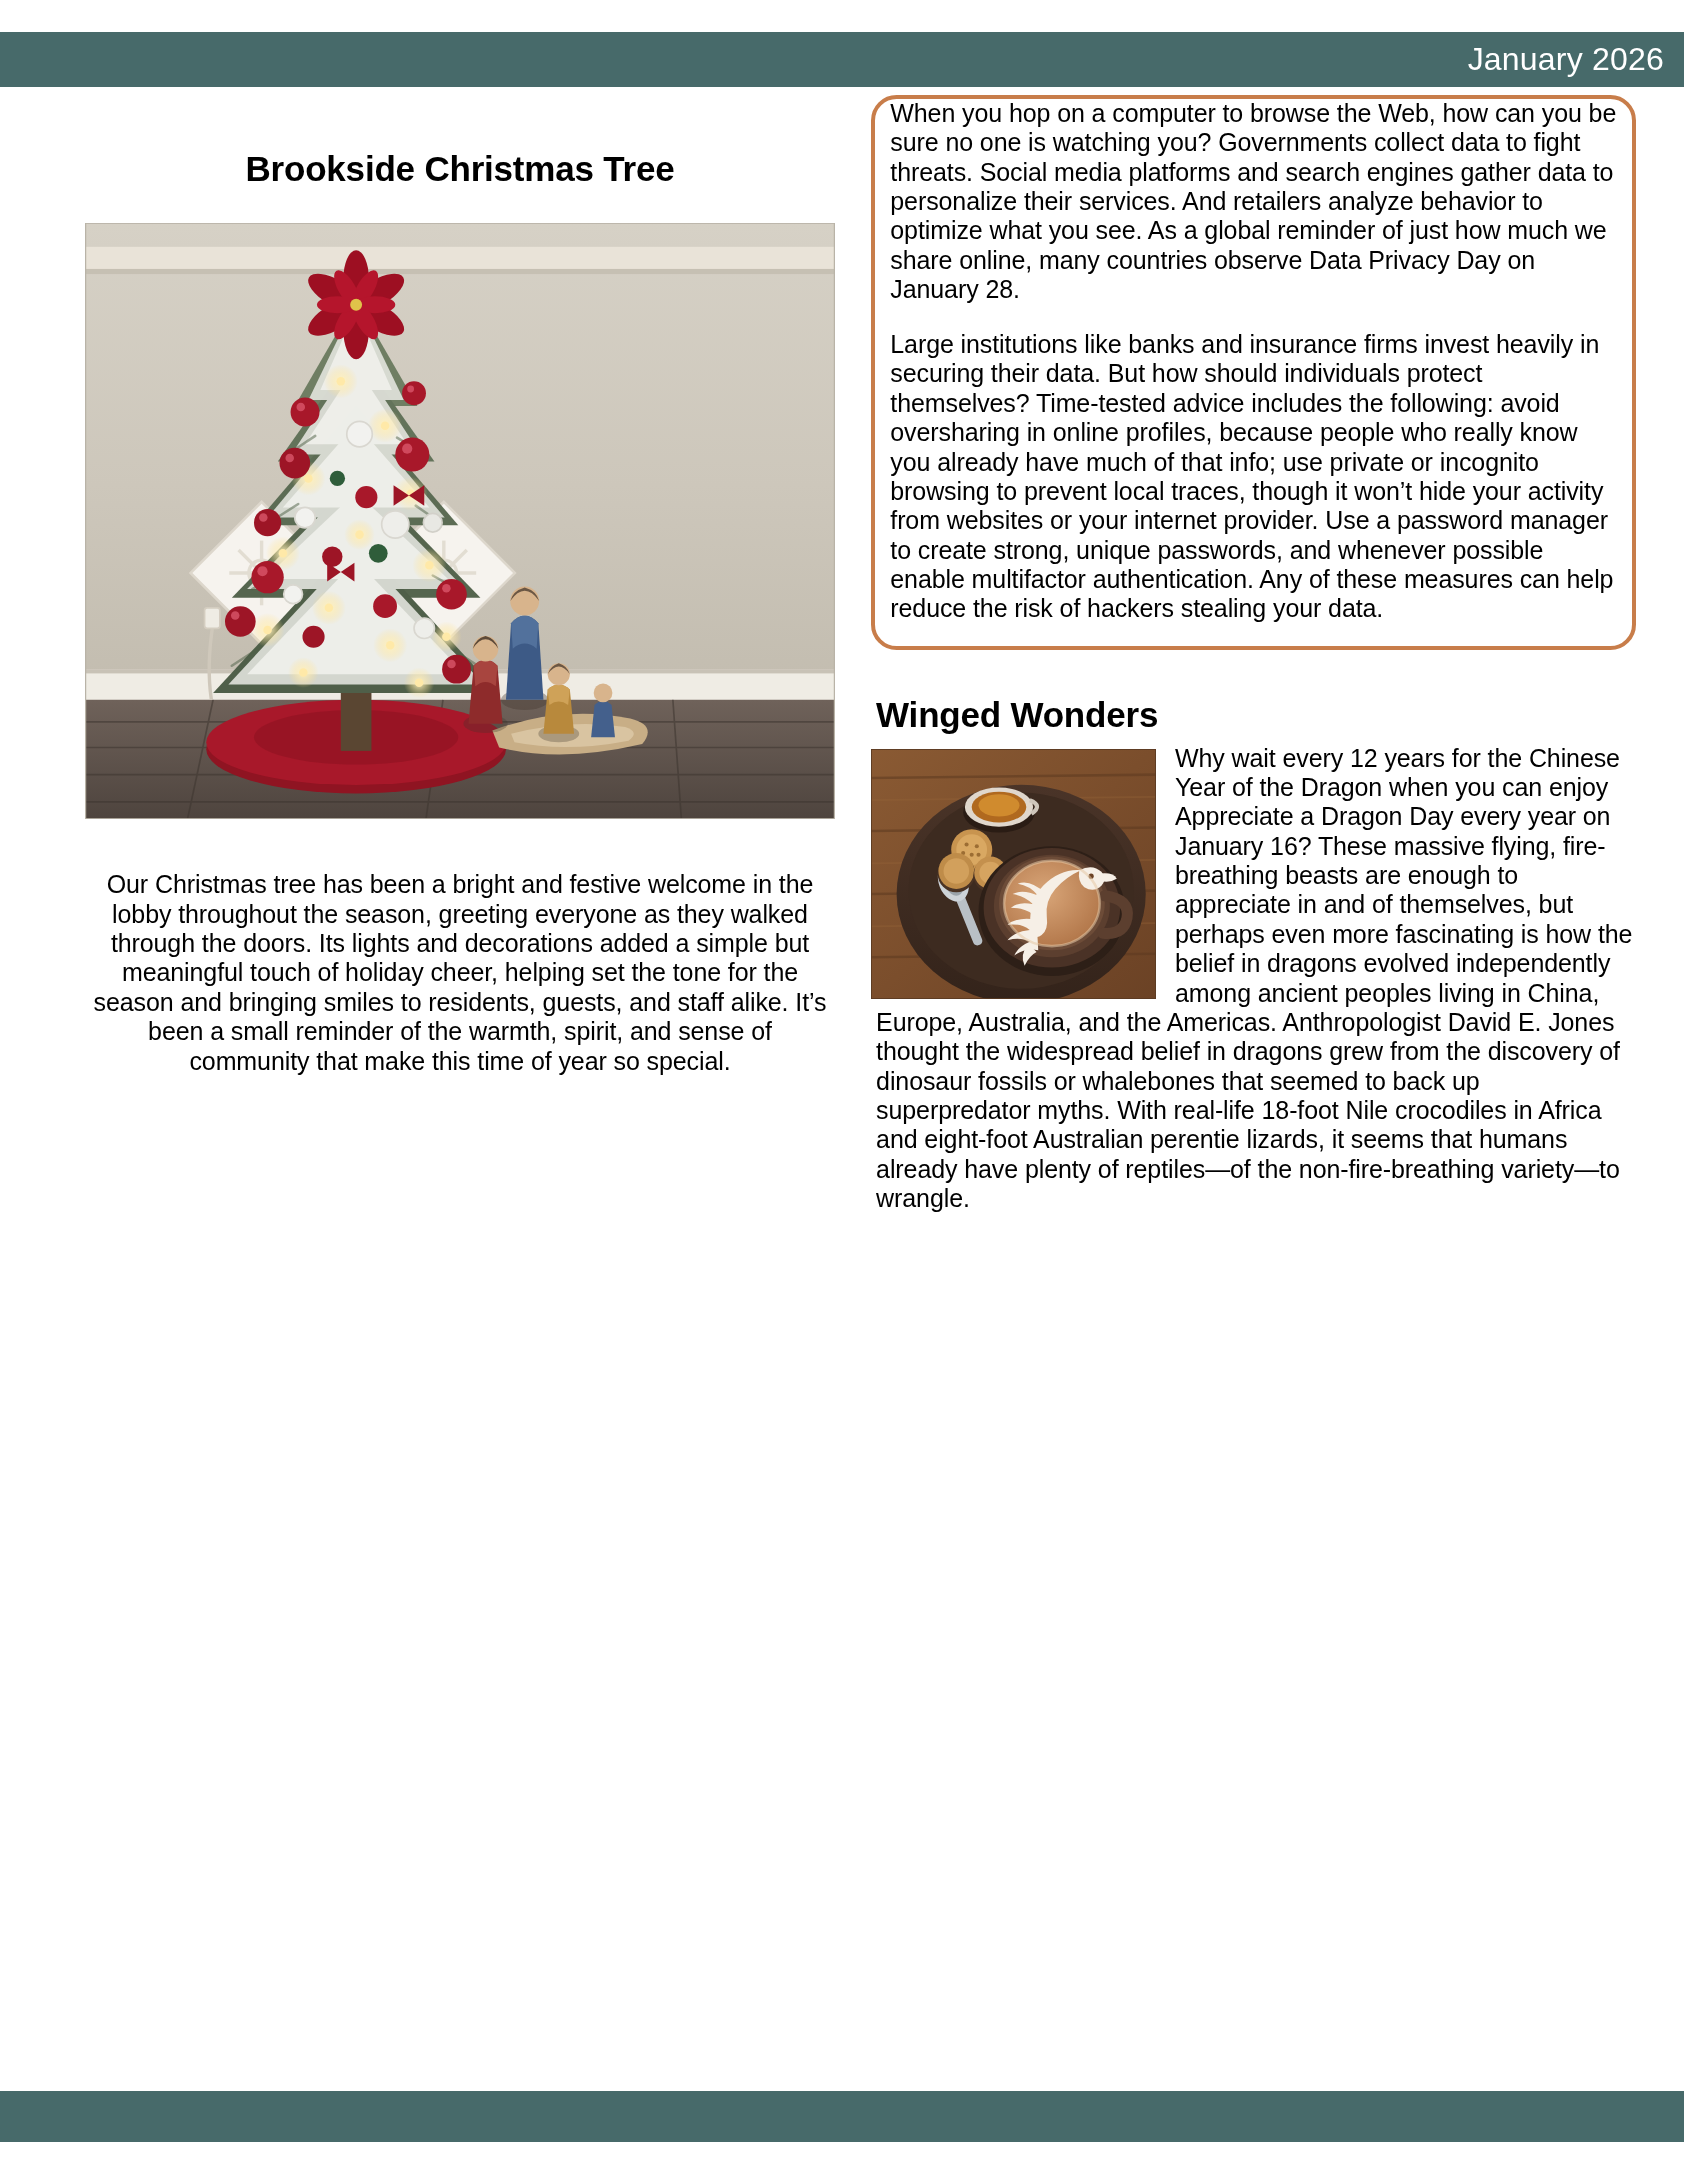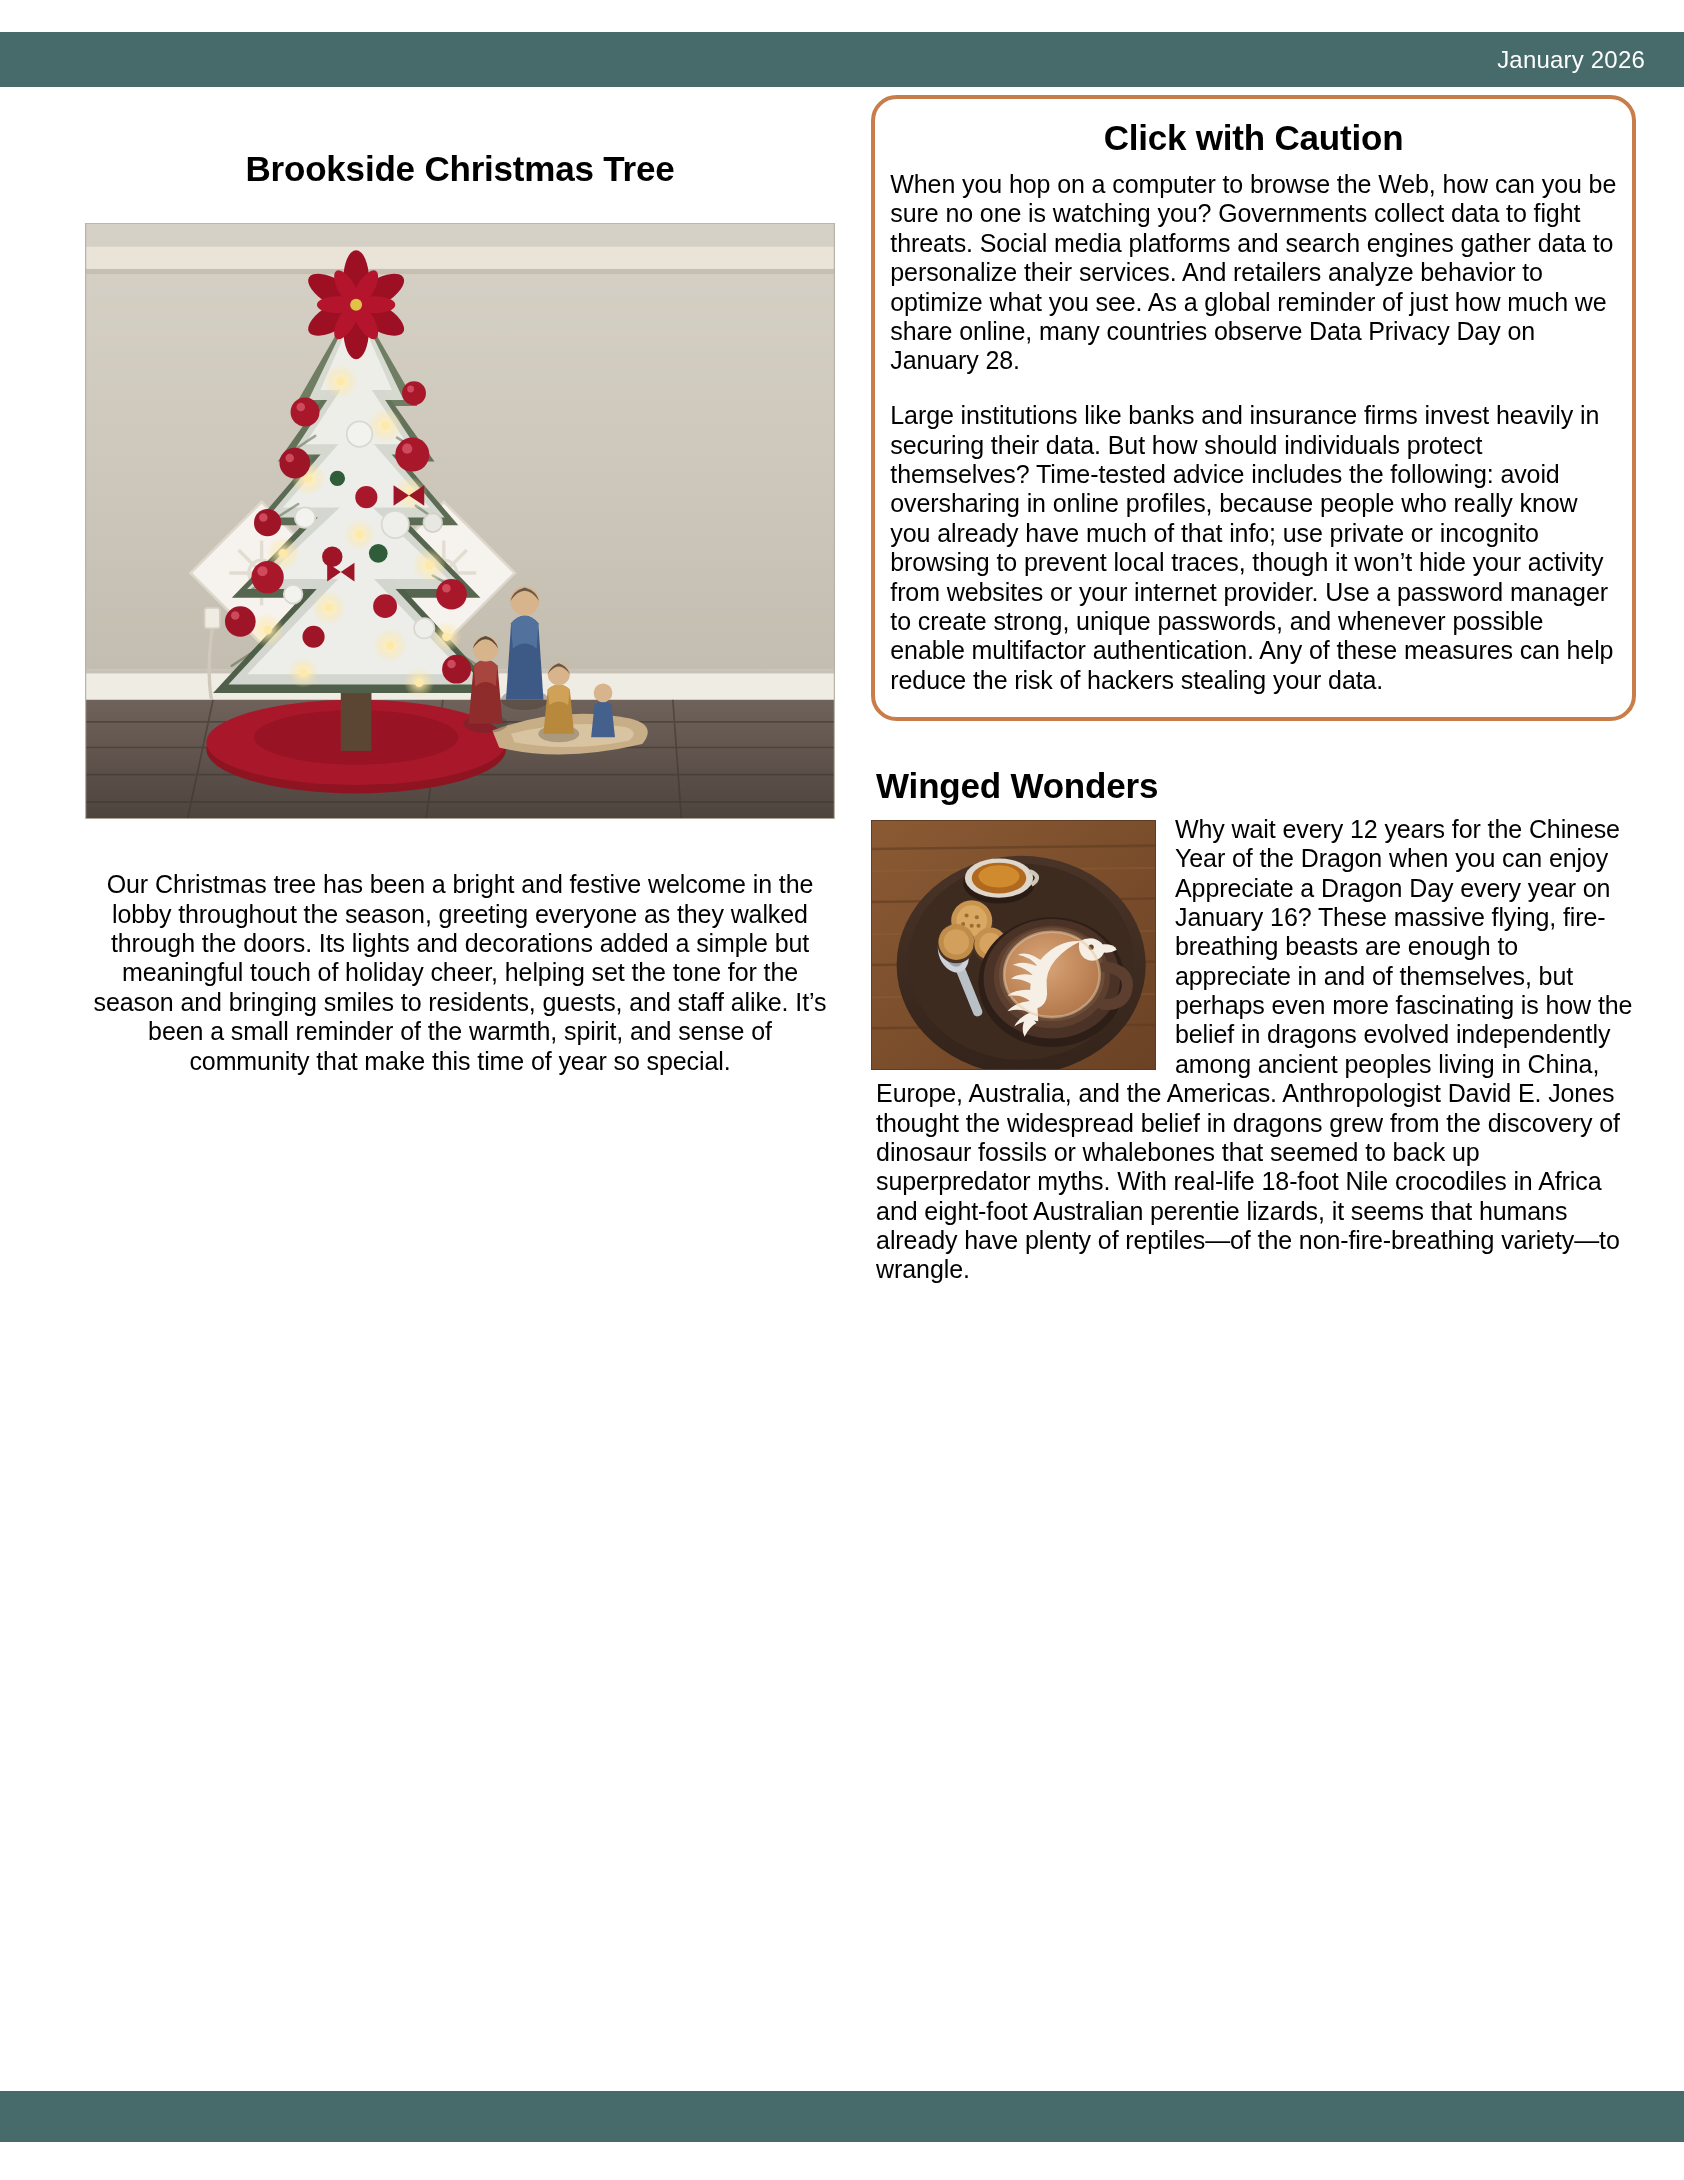--- a/index.html
+++ b/index.html
@@ -25,23 +25,23 @@
   }
   #header-bar {
     top: 32px;
     height: 55px;
     display: flex;
     align-items: center;
     justify-content: flex-end;
   }
   #issue-date {
     color: #ffffff;
-    font-size: 24px;
+    font-size: 32px;
     letter-spacing: 0.2px;
-    padding-right: 40px;
+    padding-right: 21px;
     white-space: nowrap;
   }
   #footer-bar {
     top: 2091px;
     height: 51px;
   }
 
   
   #page {
     position: absolute;
@@ -382,21 +382,20 @@
         <rect x="0" y="0" width="880" height="700" fill="none" stroke="#b9b3a7" stroke-width="2"></rect>
       </svg>
     </div>
 
     <div id="tree-caption" class="body-text">Our Christmas tree has been a bright and festive welcome in the lobby throughout the season, greeting everyone as they walked through the doors. Its lights and decorations added a simple but meaningful touch of holiday cheer, helping set the tone for the season and bringing smiles to residents, guests, and staff alike. It’s been a small reminder of the warmth, spirit, and sense of community that make this time of year so special.</div>
   </div>
 
   <div id="right-column">
 
     <div id="caution-box">
-      <div id="caution-headline" class="headline">Click with Caution</div>
       <p class="body-text caution-para">When you hop on a computer to browse the Web, how can you be sure no one is watching you? Governments collect data to fight threats. Social media platforms and search engines gather data to personalize their services. And retailers analyze behavior to optimize what you see. As a global reminder of just how much we share online, many countries observe Data Privacy Day on January 28.</p>
       <p class="body-text caution-para">Large institutions like banks and insurance firms invest heavily in securing their data. But how should individuals protect themselves? Time-tested advice includes the following: avoid oversharing in online profiles, because people who really know you already have much of that info; use private or incognito browsing to prevent local traces, though it won’t hide your activity from websites or your internet provider. Use a password manager to create strong, unique passwords, and whenever possible enable multifactor authentication. Any of these measures can help reduce the risk of hackers stealing your data.</p>
     </div>
 
     <div>
       <div id="winged-headline" class="headline">Winged Wonders</div>
 
       <div id="dragon-figure">
         <svg width="285" height="250" viewBox="0 0 334 293">
           <defs>

